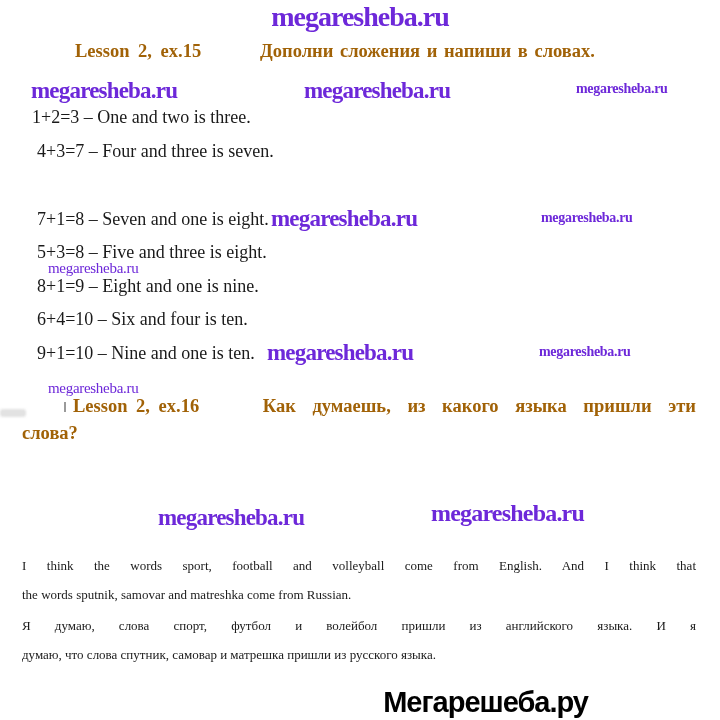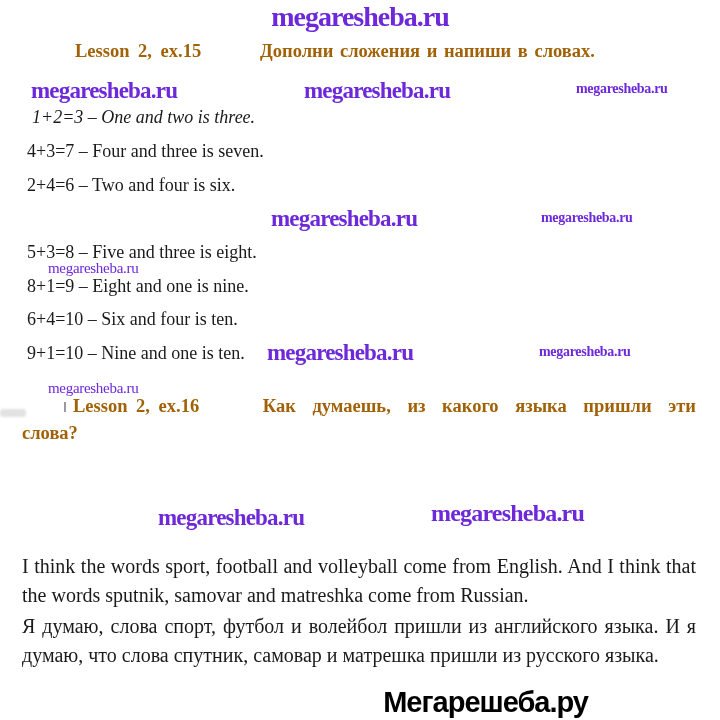--- a/index.html
+++ b/index.html
@@ -29,49 +29,49 @@
   .h16-task2{position:absolute;left:0;top:27px;white-space:nowrap;}
 
   
   .smudge{position:absolute;left:0;top:409px;width:26px;height:8px;background:#e2e2e2;
           filter:blur(1px);border-radius:3px;}
   .tick{position:absolute;left:64px;top:402px;width:2px;height:10px;background:#9a9a9a;}
 
   
   .bodyline{font-family:"Liberation Serif","DejaVu Serif",serif;font-size:18px;
             line-height:22px;color:#1a1a1a;}
-  .eq{left:27px;}
+  .eq{left:37px;}
   .eq-first{left:32px;}
 
   
   .para{position:absolute;left:22px;width:674px;font-family:"Liberation Serif","DejaVu Serif",serif;
-        font-size:20px;line-height:28.5px;color:#1a1a1a;}
+        font-size:13px;line-height:28.5px;color:#1a1a1a;}
   .para .just{text-align:justify;text-align-last:justify;}
 
   .footer-brand{top:686px;left:0;width:588px;text-align:right;
     font-family:"Liberation Sans","DejaVu Sans",sans-serif;font-weight:bold;
     font-size:29px;letter-spacing:-1px;color:#000;}
 </style>
 </head>
 <body>
 
 <div class="page">
 
   <div class="abs wm wm-header">megaresheba.ru</div>
 
   <div class="abs heading h15-title">Lesson 2, ex.15</div>
   <div class="abs heading h15-task">Дополни сложения и напиши в словах.</div>
 
   <div class="abs wm wm-big" style="left:31px;top:78px;">megaresheba.ru</div>
   <div class="abs wm wm-big" style="left:304px;top:78px;">megaresheba.ru</div>
   <div class="abs wm wm-mid" style="left:576px;top:81px;">megaresheba.ru</div>
 
-  <div class="abs bodyline eq eq-first" style="top:106px;font-style:italic;">1+2=3 – One and two is three.</div>
+  <div class="abs bodyline eq eq-first" style="top:106px;">1+2=3 – One and two is three.</div>
   <div class="abs bodyline eq" style="top:140px;">4+3=7 – Four and three is seven.</div>
-  <div class="abs bodyline eq" style="top:174px;">2+4=6 – Two and four is six.</div>
+  <div class="abs bodyline eq" style="top:208px;">7+1=8 – Seven and one is eight.</div>
   <div class="abs bodyline eq" style="top:241px;">5+3=8 – Five and three is eight.</div>
   <div class="abs bodyline eq" style="top:275px;">8+1=9 – Eight and one is nine.</div>
   <div class="abs bodyline eq" style="top:308px;">6+4=10 – Six and four is ten.</div>
   <div class="abs bodyline eq" style="top:342px;">9+1=10 – Nine and one is ten.</div>
 
   <div class="abs wm wm-big" style="left:271px;top:206px;">megaresheba.ru</div>
   <div class="abs wm wm-mid" style="left:541px;top:210px;">megaresheba.ru</div>
   <div class="abs wm wm-small" style="left:48px;top:260px;font-weight:normal;">megaresheba.ru</div>
   <div class="abs wm wm-big" style="left:267px;top:340px;">megaresheba.ru</div>
   <div class="abs wm wm-mid" style="left:539px;top:344px;">megaresheba.ru</div>

